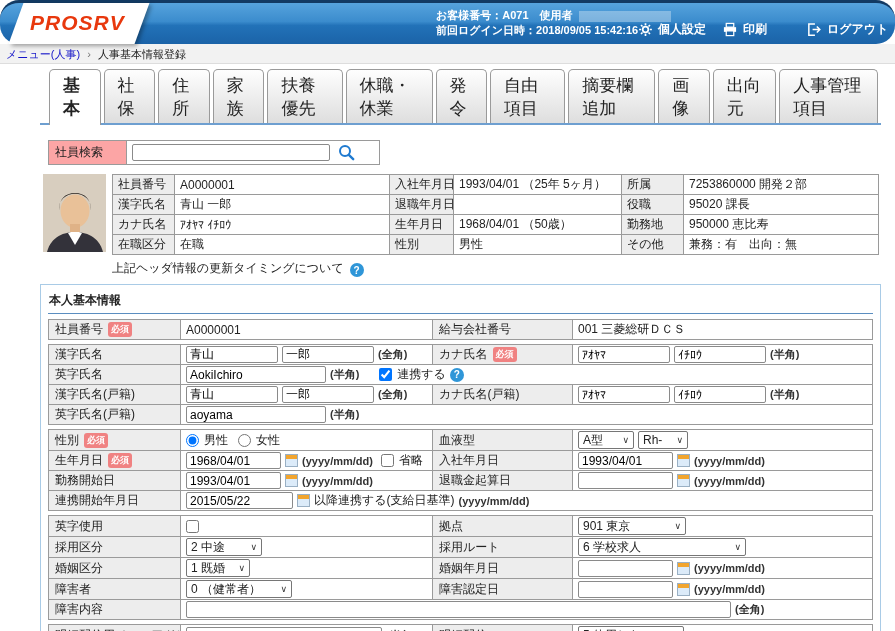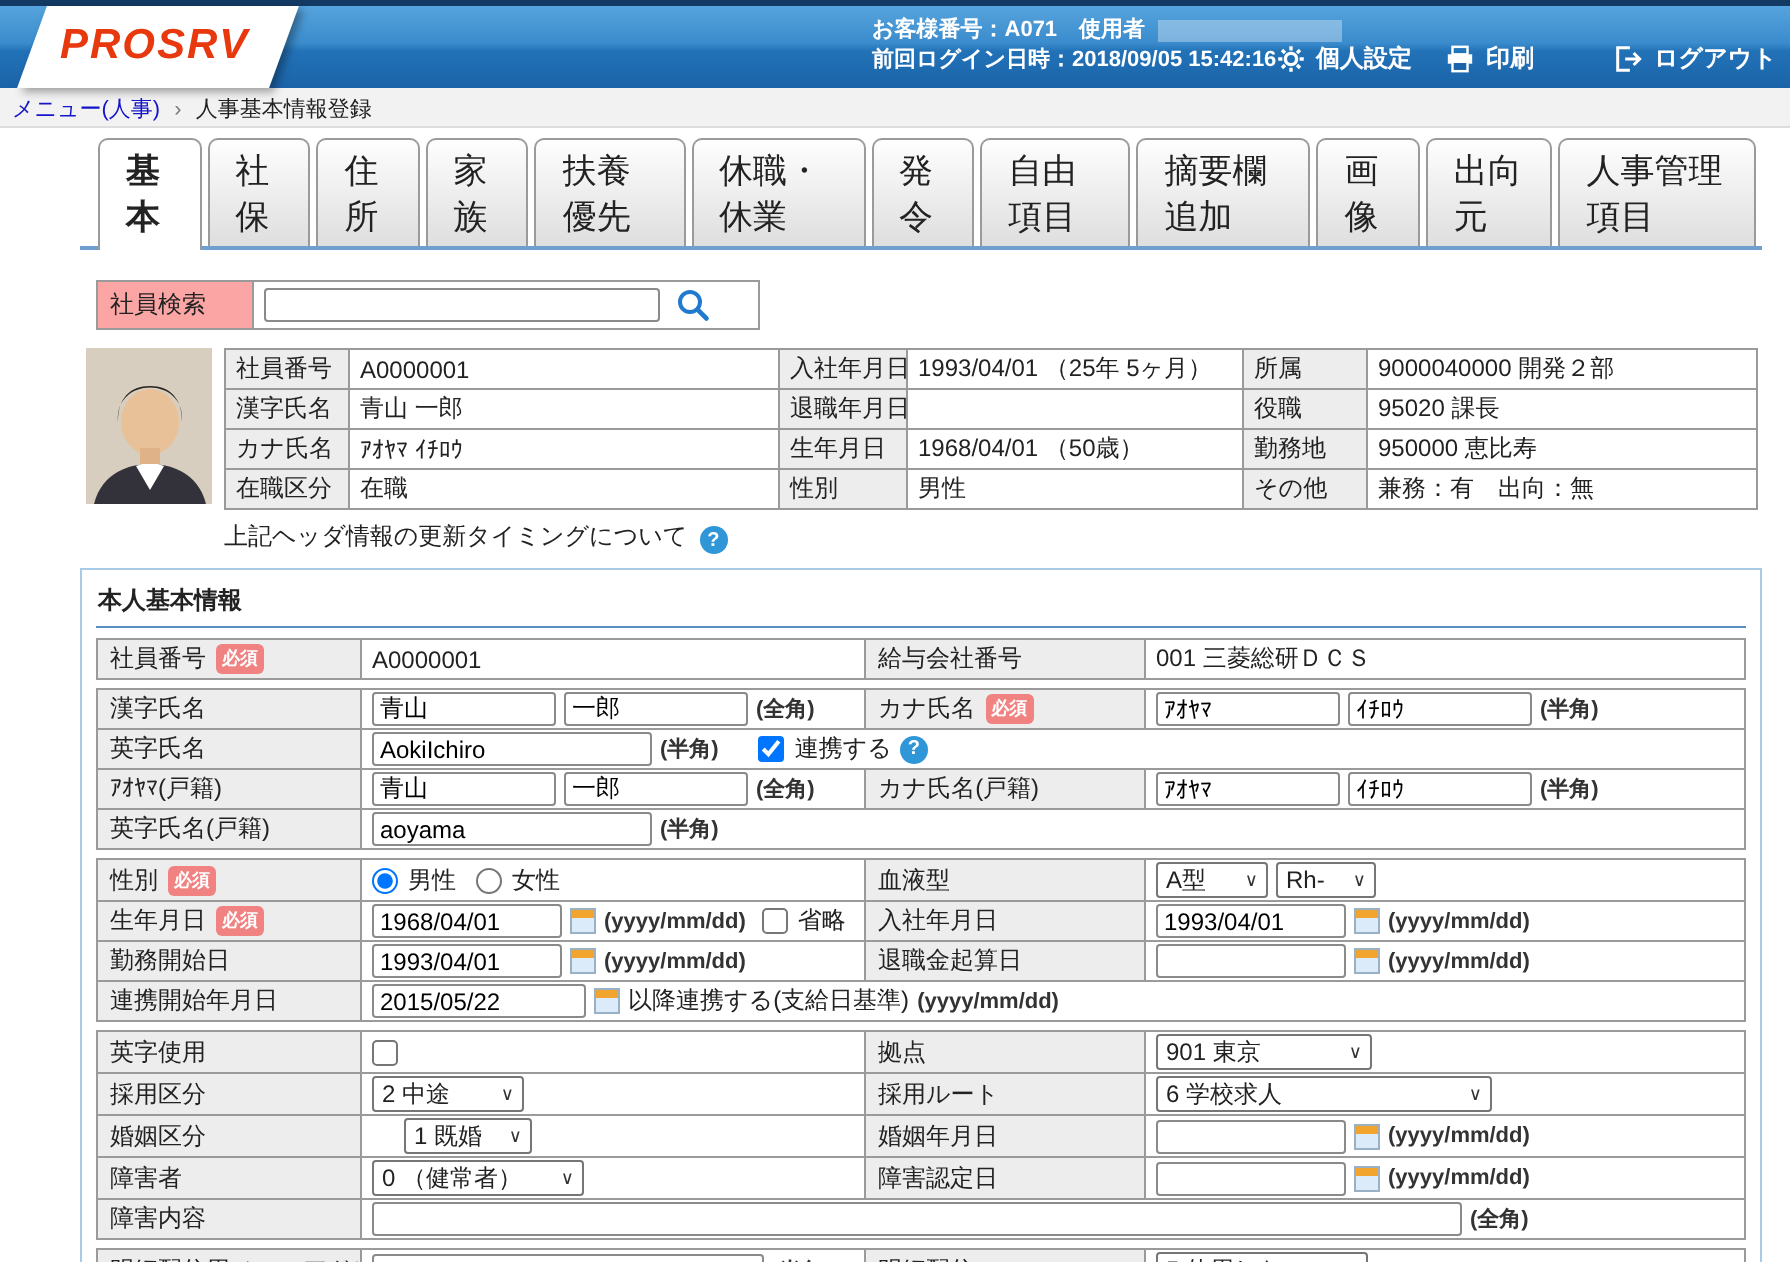--- a/index.html
+++ b/index.html
@@ -1,21 +1,21 @@
 <!DOCTYPE html>
 <html><head>
 <meta charset="utf-8">
 <style>
   * { box-sizing:border-box; margin:0; padding:0; }
   html,body { width:895px; height:631px; overflow:hidden; background:#fff;
               font-family:"Liberation Sans", sans-serif; font-size:12px; color:#222; }
 
   
   .hdr { position:relative; height:44px; border-top:3px solid #123a63;
-         background:linear-gradient(180deg,#56a3dd 0%,#3b8ccd 45%,#2272b8 55%,#1b63a8 100%); }
+         background:linear-gradient(180deg,#56a3dd 0%,#3b8ccd 45%,#2272b8 55%,#1b63a8 100%);border-radius:19px; }
   .logo-shape { position:absolute; left:16px; top:0; width:126px; height:41px;
                 background:#fff; transform:skewX(-20deg); box-shadow:3px 2px 4px rgba(0,0,0,.35); }
   .logo-text { position:absolute; left:30px; top:8px; font-size:21px; font-weight:bold;
                font-style:italic; color:#e8380d; letter-spacing:1px; }
   .hdr-info { position:absolute; left:436px; top:5px; color:#fff; font-size:11px;
               font-weight:bold; line-height:15px; white-space:nowrap; }
   .redact { display:inline-block; width:92px; height:11px; margin-left:6px;
             background:rgba(255,255,255,.33); vertical-align:middle; }
   .hdr-act { position:absolute; top:18px; display:flex; align-items:center; gap:5px;
              color:#fff; font-size:12px; font-weight:bold; cursor:pointer; white-space:nowrap; }
@@ -172,21 +172,21 @@
           <col style="width:62px">
           <col style="width:195px">
         </colgroup>
       <tbody>
           <tr>
         <th>社員番号</th>
             <td>A0000001</td>
         <th>入社年月日</th>
             <td>1993/04/01 （25年 5ヶ月）</td>
         <th>所属</th>
-            <td>9000040000 開発２部</td>
+            <td>7253860000 開発２部</td>
       </tr>
       <tr>
         <th>漢字氏名</th>
             <td>青山 一郎</td>
         <th>退職年月日</th>
             <td></td>
         <th>役職</th>
             <td>95020 課長</td>
       </tr>
       <tr>
@@ -260,21 +260,21 @@
         <input class="ti" style="width: 140px;" value="AokiIchiro">
         <span class="fmt">(半角)</span>
         <input type="checkbox" class="cb" style="margin-left: 16px;" checked="">
         <span>連携する</span>
         <span class="qicon">?</span>
       </div>
     </div>
 
     <div class="frow">
       <div class="flabel">
-          <span>ｱｵﾔﾏ(戸籍)</span>
+          <span>漢字氏名(戸籍)</span>
         </div>
       <div class="fval lv">
         <input class="ti" style="width: 92px;" value="青山">
         <input class="ti" style="width: 92px;" value="一郎">
         <span class="fmt">(全角)</span>
       </div>
       <div class="flabel r">
           <span>カナ氏名(戸籍)</span>
         </div>
       <div class="fval rv">
@@ -410,21 +410,21 @@
             <span class="arr">∨</span>
           </span>
       </div>
     </div>
 
     <div class="frow">
       <div class="flabel">
           <span>婚姻区分</span>
         </div>
       <div class="fval lv">
-        <span class="sel" style="width:64px;margin-left:16px;">
+        <span class="sel" style="width:64px;">
             <span>1 既婚</span>
             <span class="arr">∨</span>
           </span>
       </div>
       <div class="flabel r">
           <span>婚姻年月日</span>
         </div>
       <div class="fval rv">
         <input class="ti" style="width: 95px;" value="">
         <span class="cal"></span>

